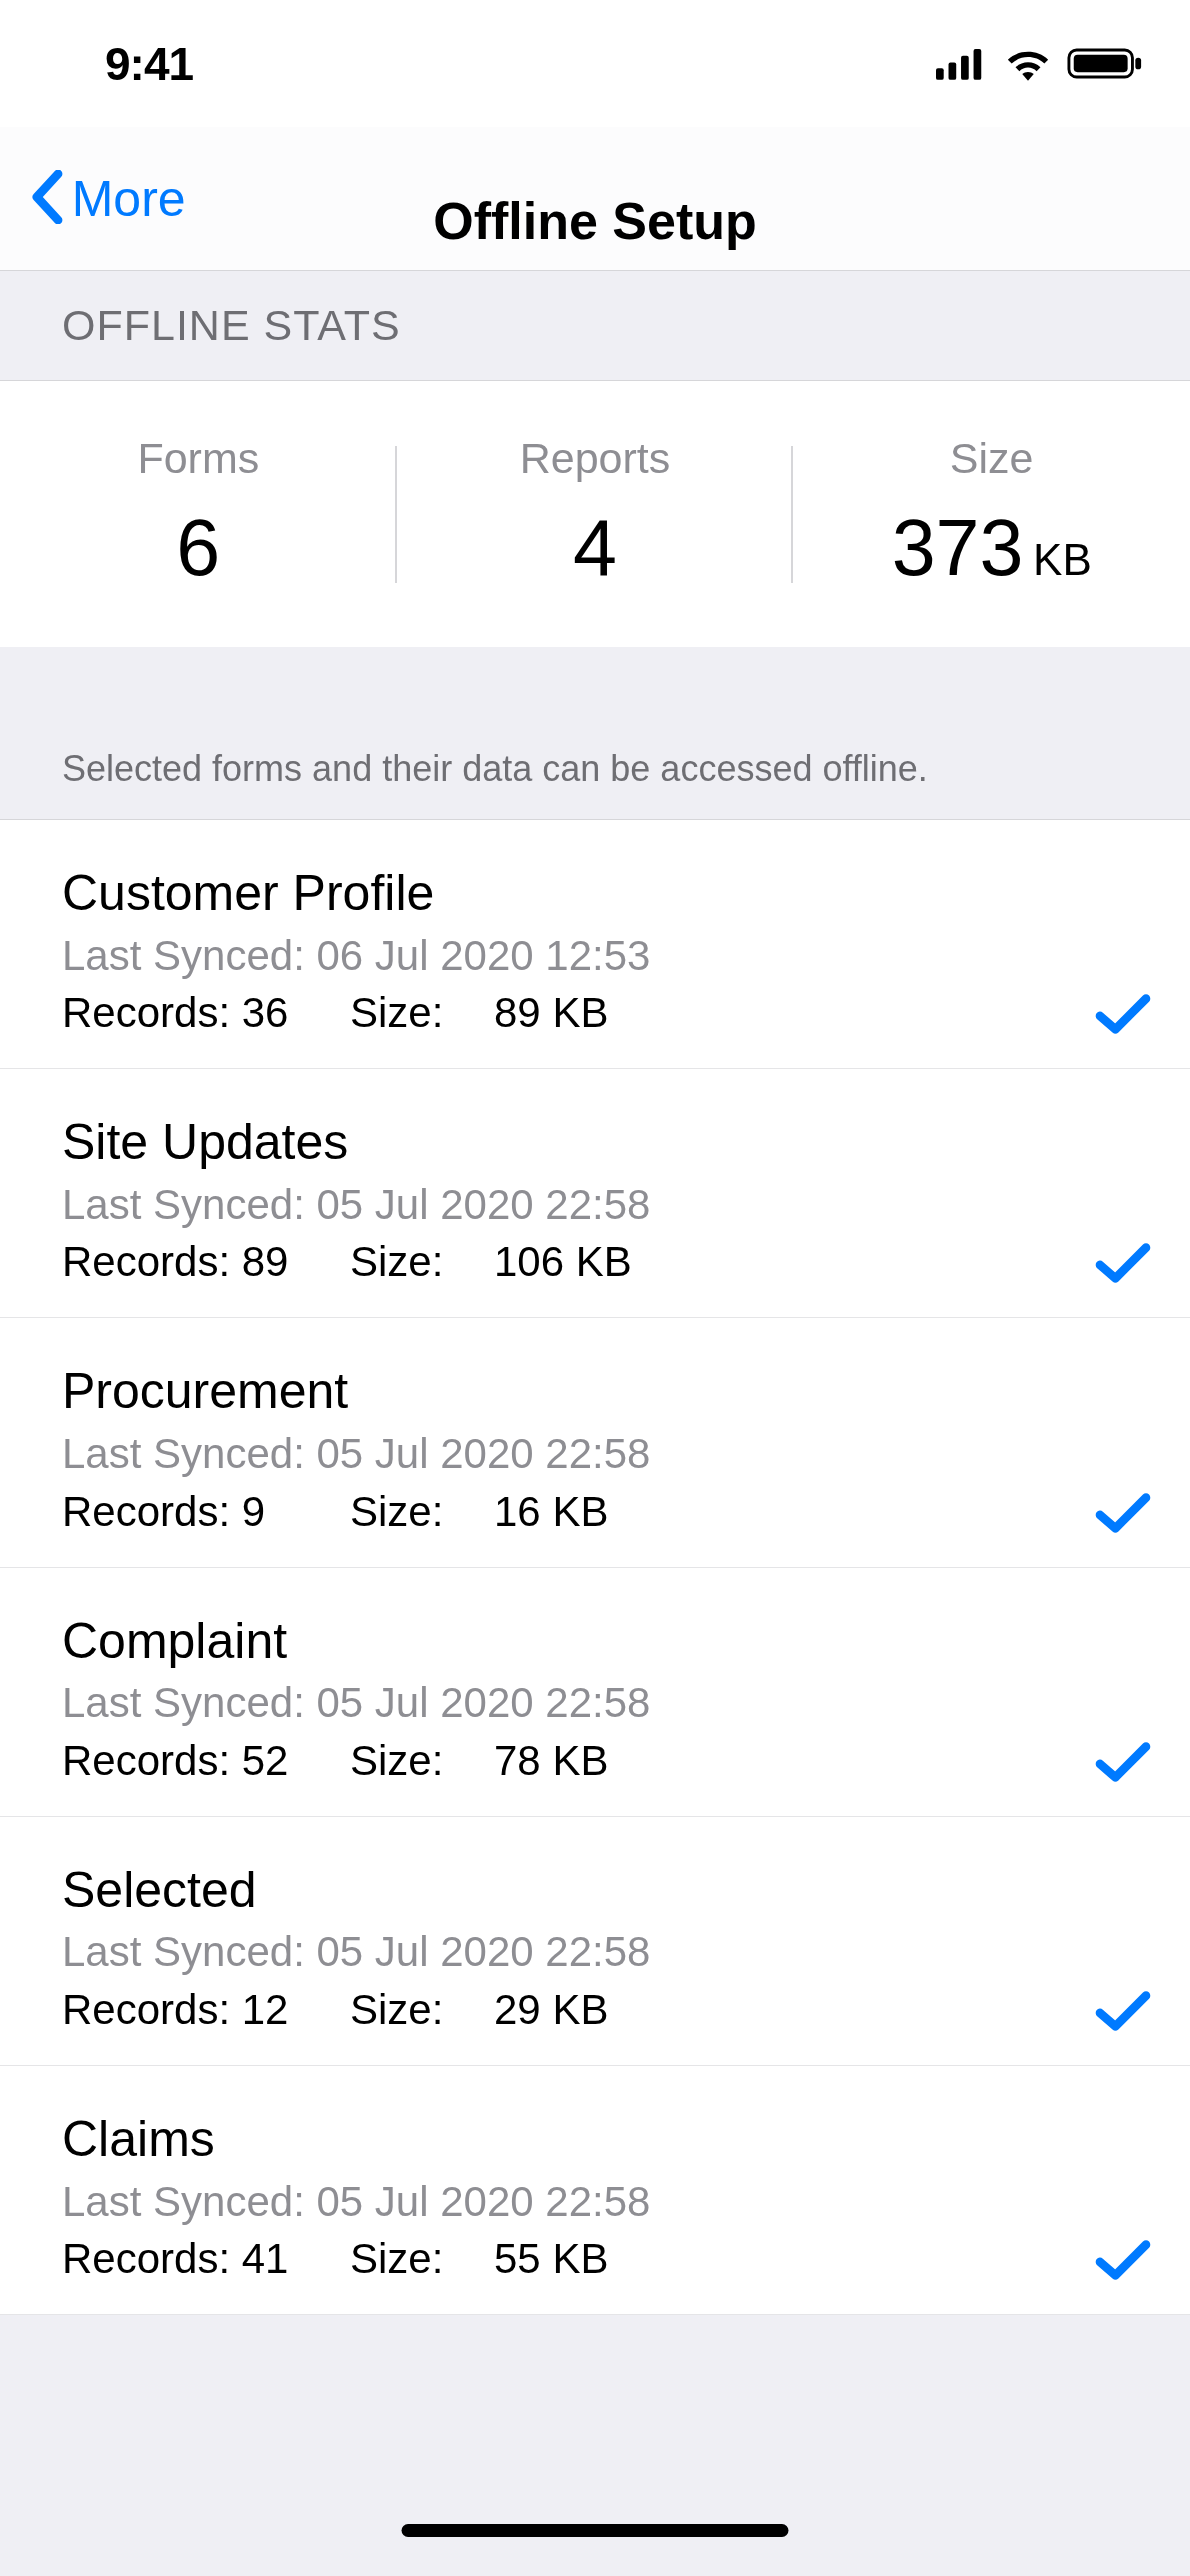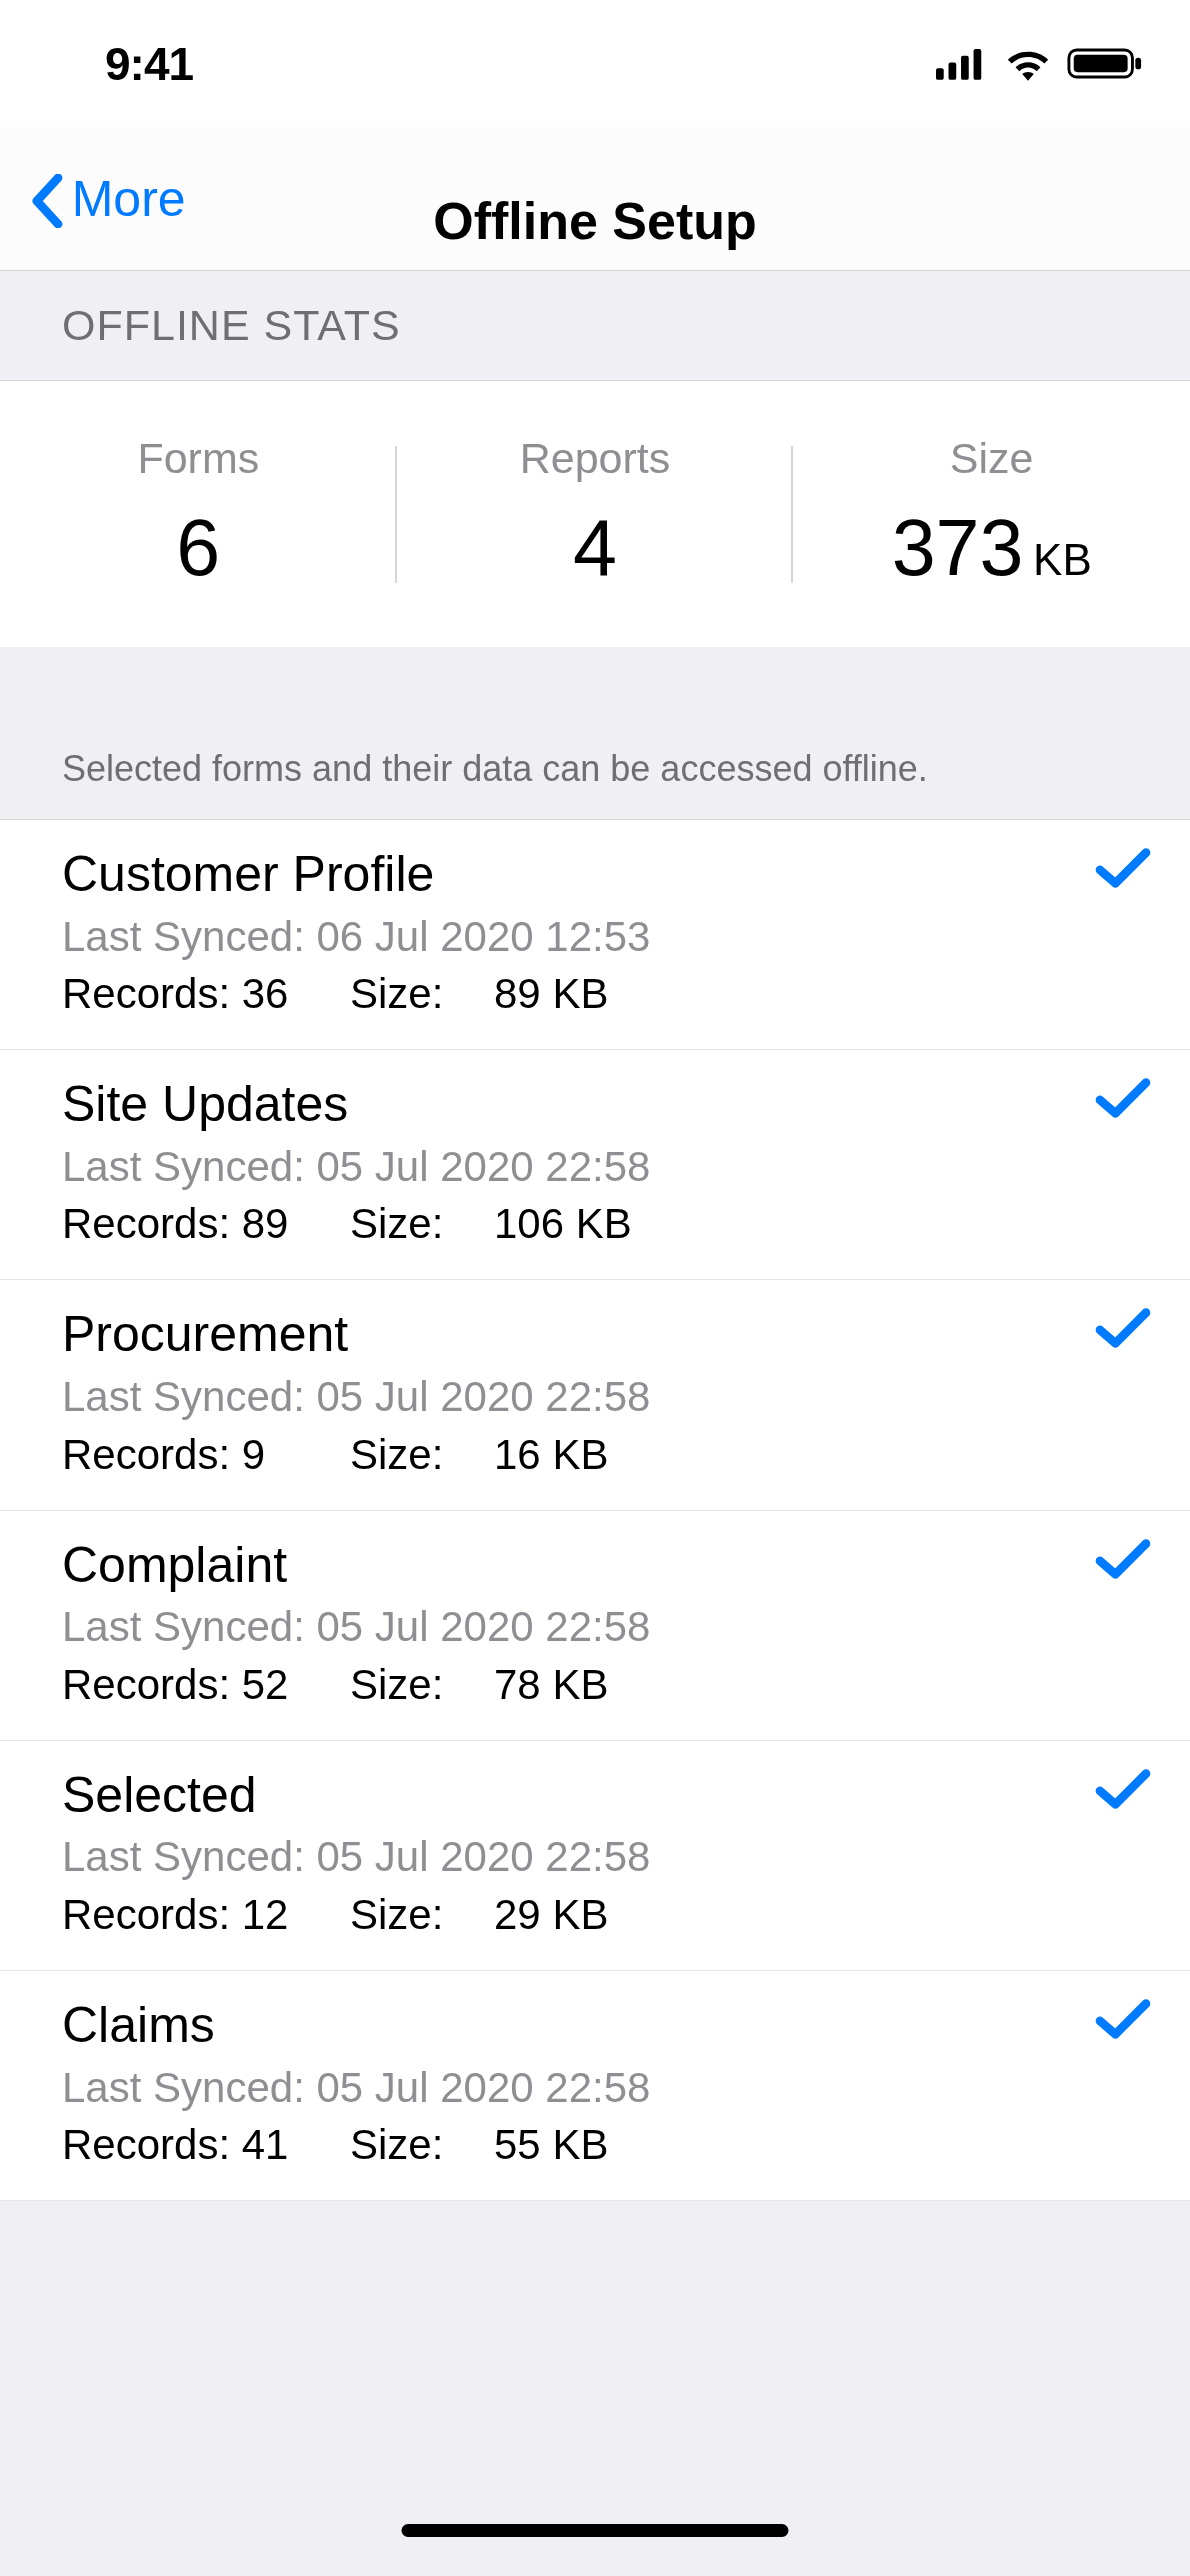--- a/index.html
+++ b/index.html
@@ -41,21 +41,21 @@
       height: 144px;
       background: #fcfcfd;
       display: flex;
       align-items: center;
       position: relative;
       border-bottom: 1px solid #d6d6d9;
       padding-left: 29px;
     }
     .nav-back {
       display: flex;
-      align-items: flex-end;
+      align-items: flex-start;
       color: #007aff;
       font-size: 50px;
       gap: 7.7px;
       cursor: pointer;
     }
     .nav-back svg { display: block; }
     .nav-title {
       position: absolute;
       left: 50%;
       transform: translateX(-50%);
@@ -130,22 +130,22 @@
       border-bottom: 1px solid #d6d6d9;
       background: #efeff4;
     }
 
     
     .form-list {
       background: #fff;
     }
     .form-row {
       display: flex;
-      align-items: flex-start;
-      padding: 25px 38px 31px 62px;
+      align-items: flex-end;
+      padding: 44px 38px 31px 62px;
       border-bottom: 1px solid #e5e5e7;
     }
     .form-row:first-child { }
     .form-info {
       flex: 1;
       min-width: 0;
     }
     .form-title {
       font-size: 50px;
       font-weight: 400;

